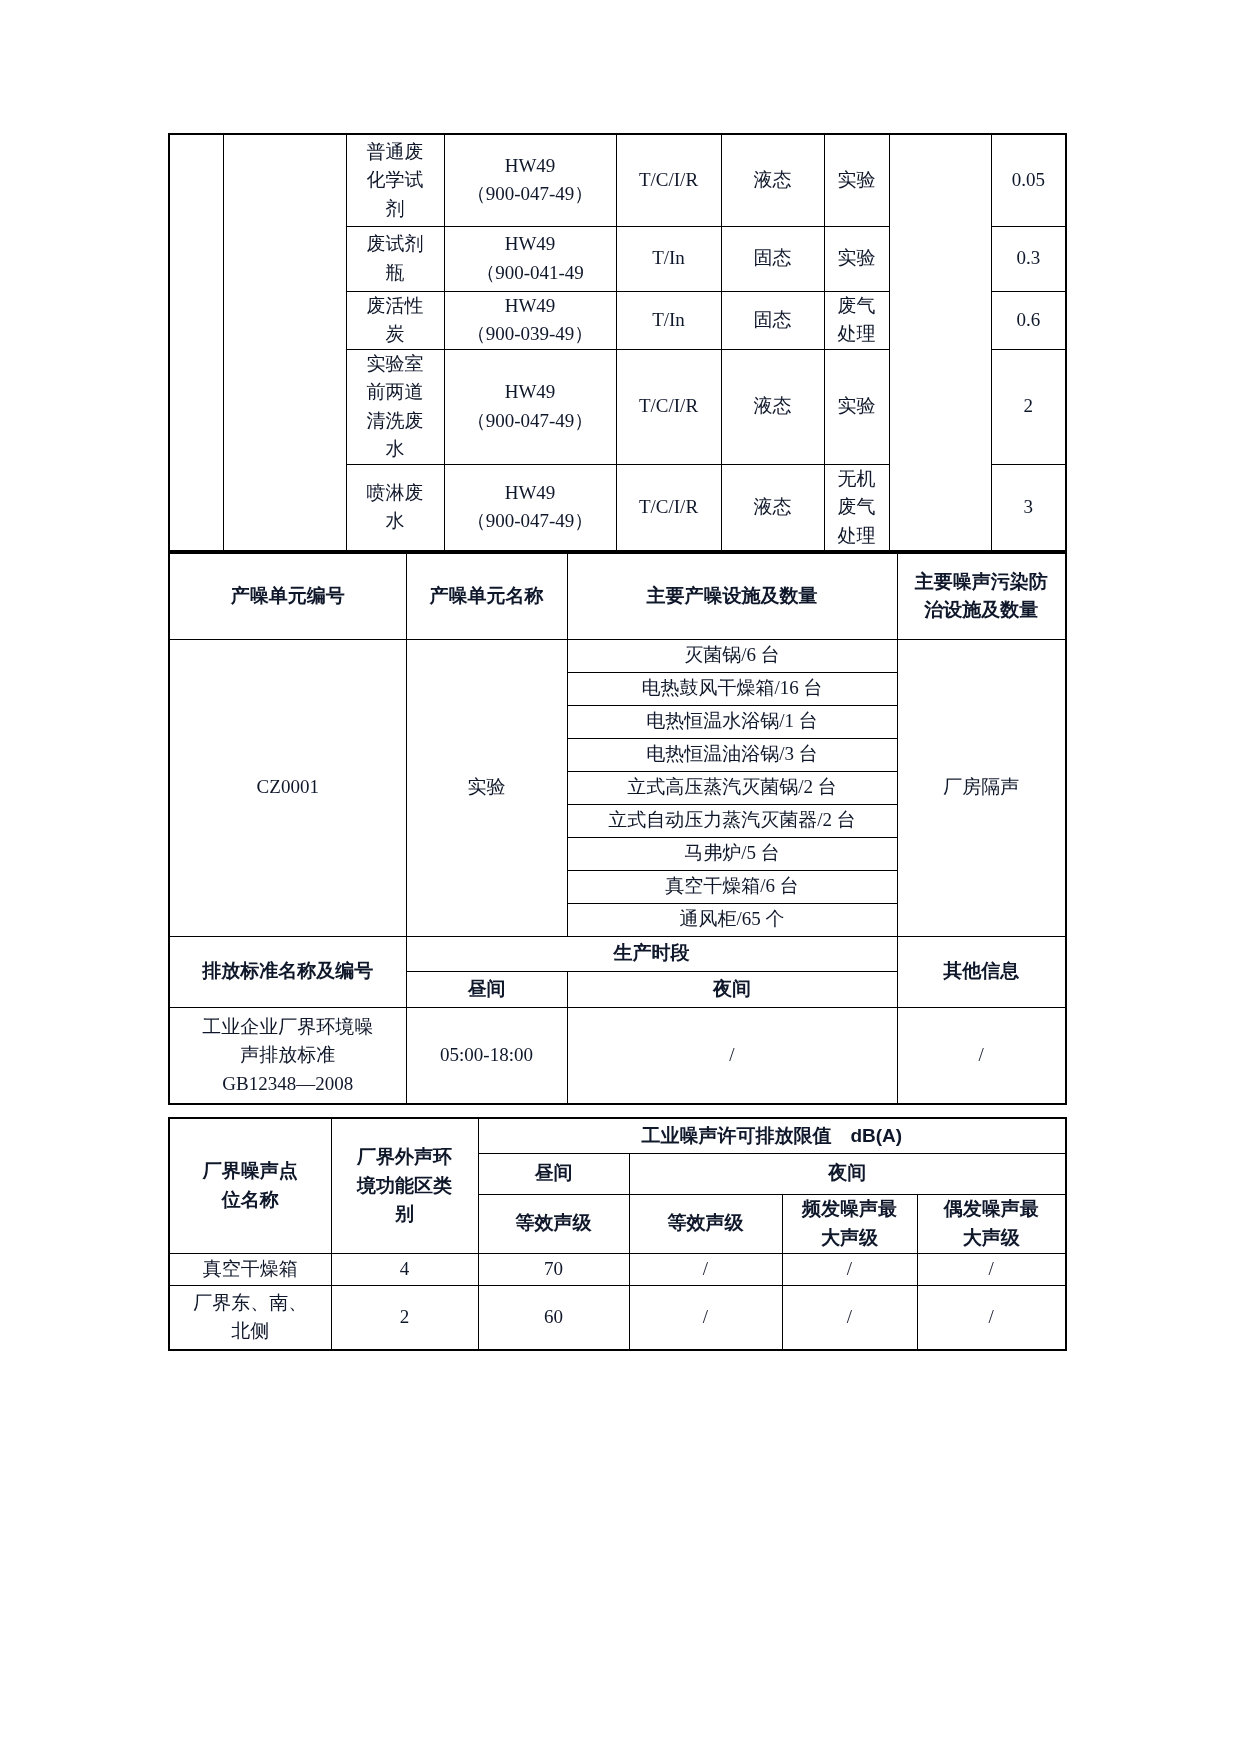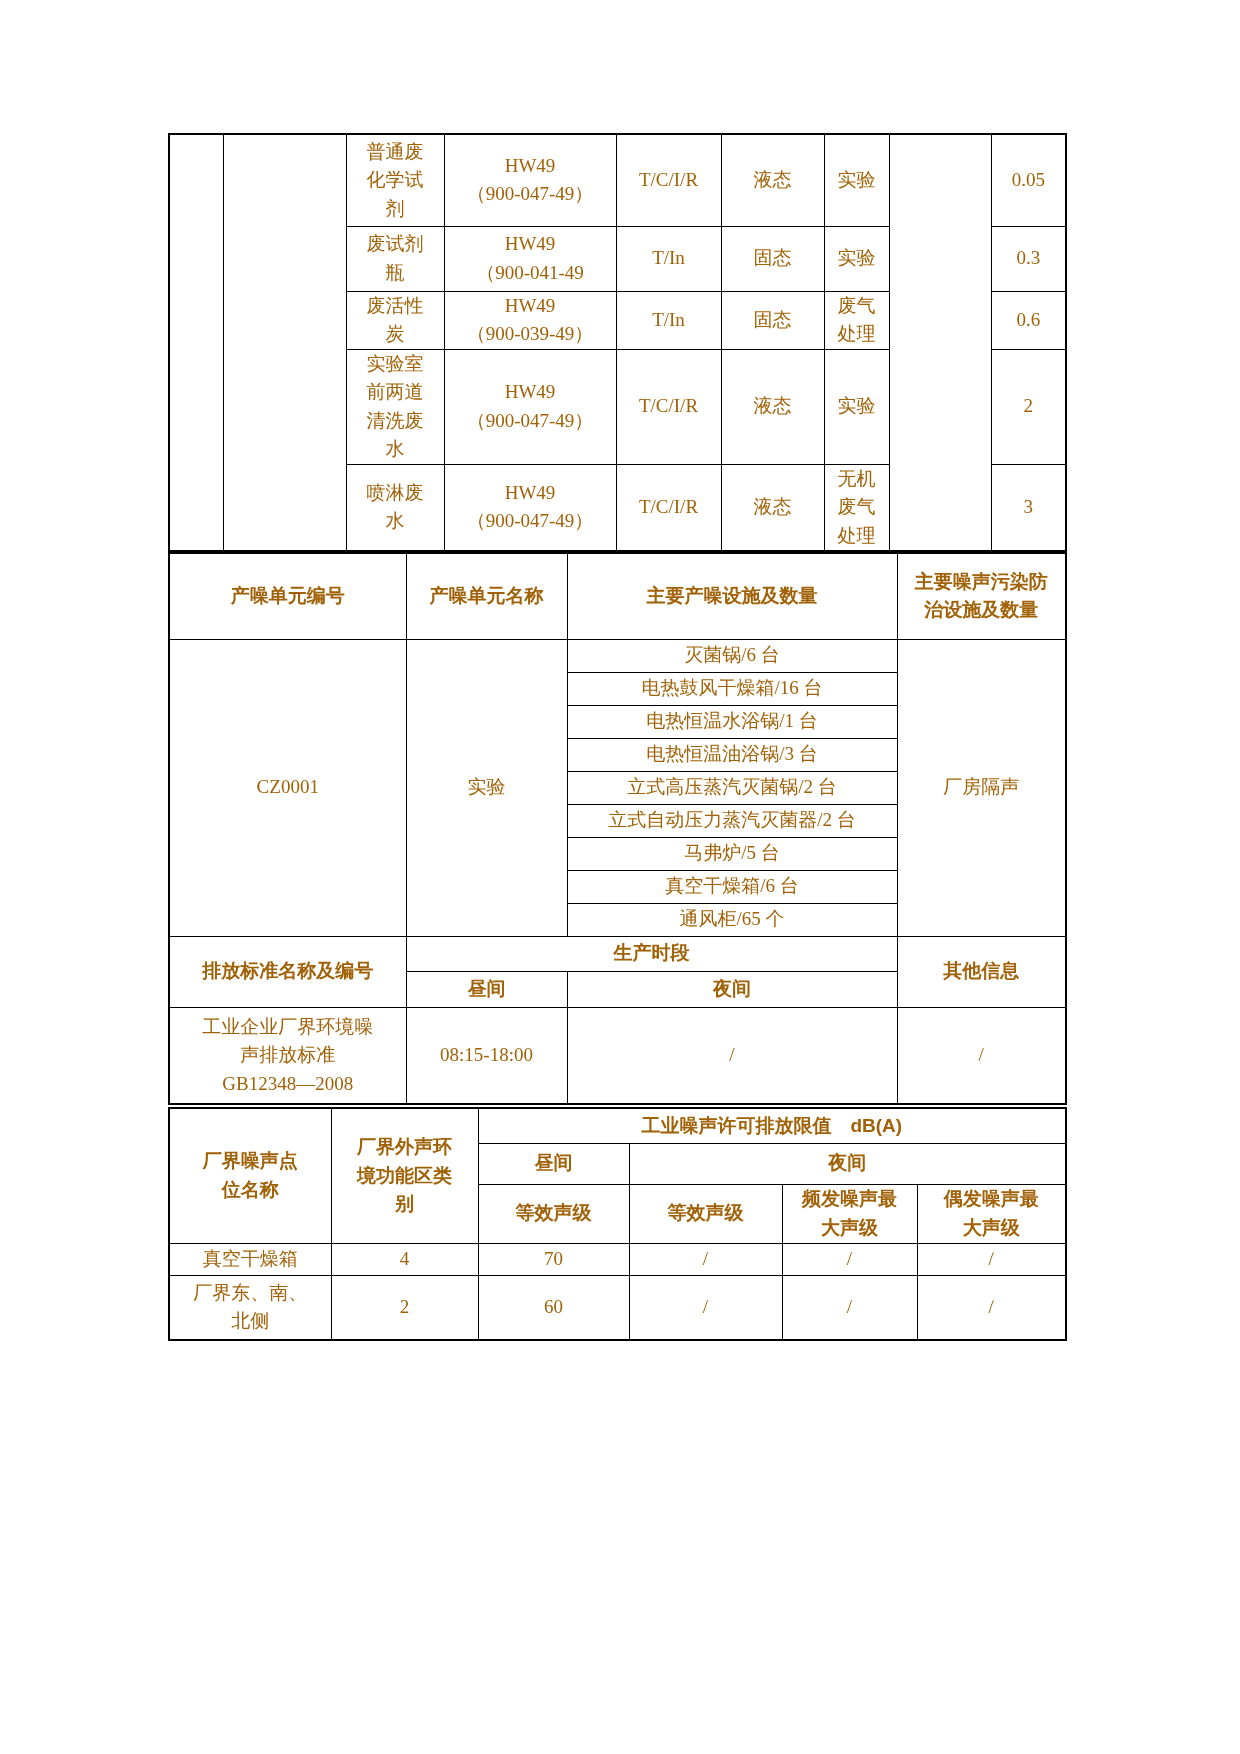--- a/index.html
+++ b/index.html
@@ -2,21 +2,21 @@
 <html><head>
 <meta charset="utf-8">
 <style>
   html,body{margin:0;padding:0;background:#e8e8e8;}
   .page{
     position:relative;
     width:1240px;height:1754px;
     margin:0 auto;
     background:#ffffff;
     font-family:"Liberation Serif","DejaVu Serif",serif;
-    color:#a16207;
+    color:#0f172a;
     overflow:hidden;
   }
   .doc-table{
     border-collapse:collapse;
     table-layout:fixed;
     border:2px solid #000;
   }
   .doc-table td,.doc-table th{
     border:1px solid #000;
     text-align:center;
@@ -32,21 +32,21 @@
     font-family:"Liberation Sans","DejaVu Sans",sans-serif;
     font-weight:bold;
   }
   #table1{margin:133px 0 0 168px;width:897px;}
   #table21-title{
     margin:96px 0 14px 168px;width:897px;
     text-align:center;
     font-family:"Liberation Sans","DejaVu Sans",sans-serif;
     font-weight:bold;font-size:20px;line-height:26px;
   }
-  #table2a{margin:0 0 4px 168px;width:897px;}
+  #table2a{margin:0 0 14px 168px;width:897px;}
   #table2b{margin:-2px 0 0 168px;width:897px;}
   #section5-heading{
     margin:46px 0 0 168px;
     font-family:"Liberation Sans","DejaVu Sans",sans-serif;
     font-weight:bold;font-size:32px;line-height:44px;
   }
   #section5-paragraph{
     margin:26px 175px 0 168px;
     font-size:21px;line-height:32px;
     text-indent:2em;
@@ -184,21 +184,21 @@
       <th class="hd" rowspan="2">其他信息</th>
     </tr>
     <tr style="height:36px">
       <th class="hd">昼间</th>
       <th class="hd">夜间</th>
     </tr>
     <tr style="height:97px">
       <td>工业企业厂界环境噪
 声排放标准
 GB12348—2008</td>
-      <td>08:15-18:00</td>
+      <td>05:00-18:00</td>
       <td>/</td>
       <td>/</td>
     </tr>
   </tbody>
     </table>
 
   <table id="table2b" class="doc-table">
     <colgroup>
       <col style="width:162px">
         <col style="width:147px">

